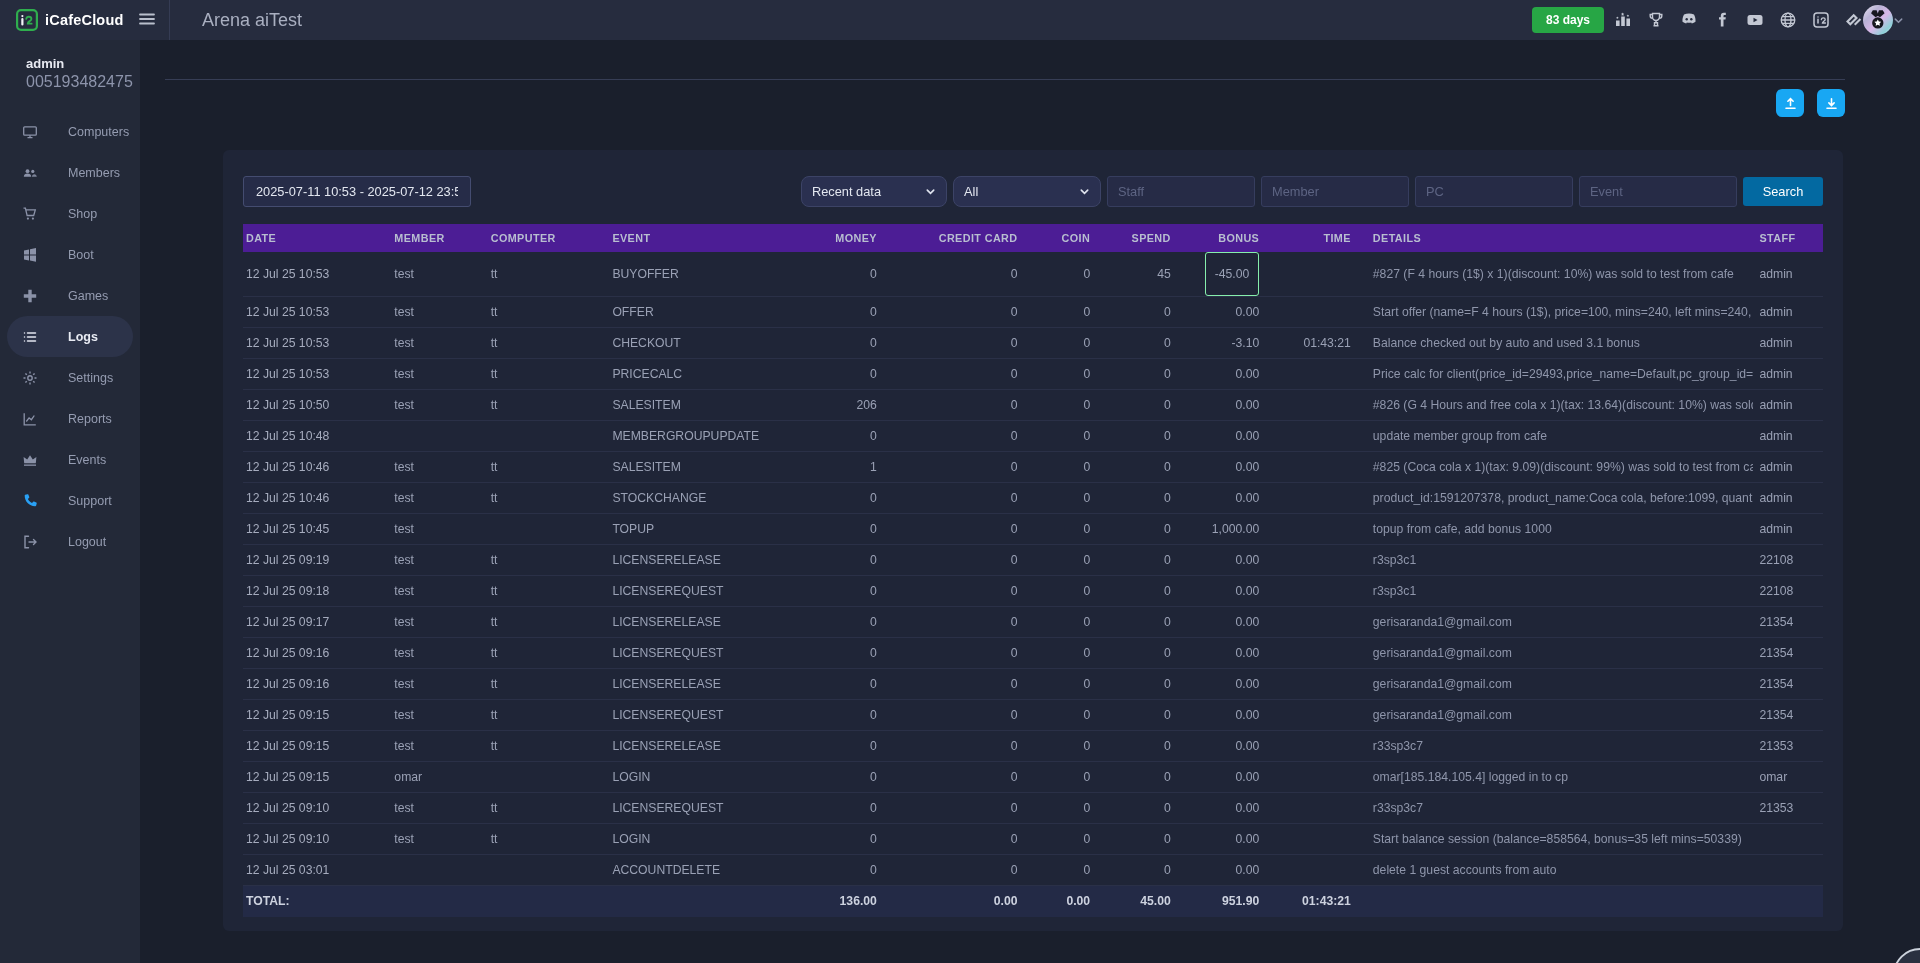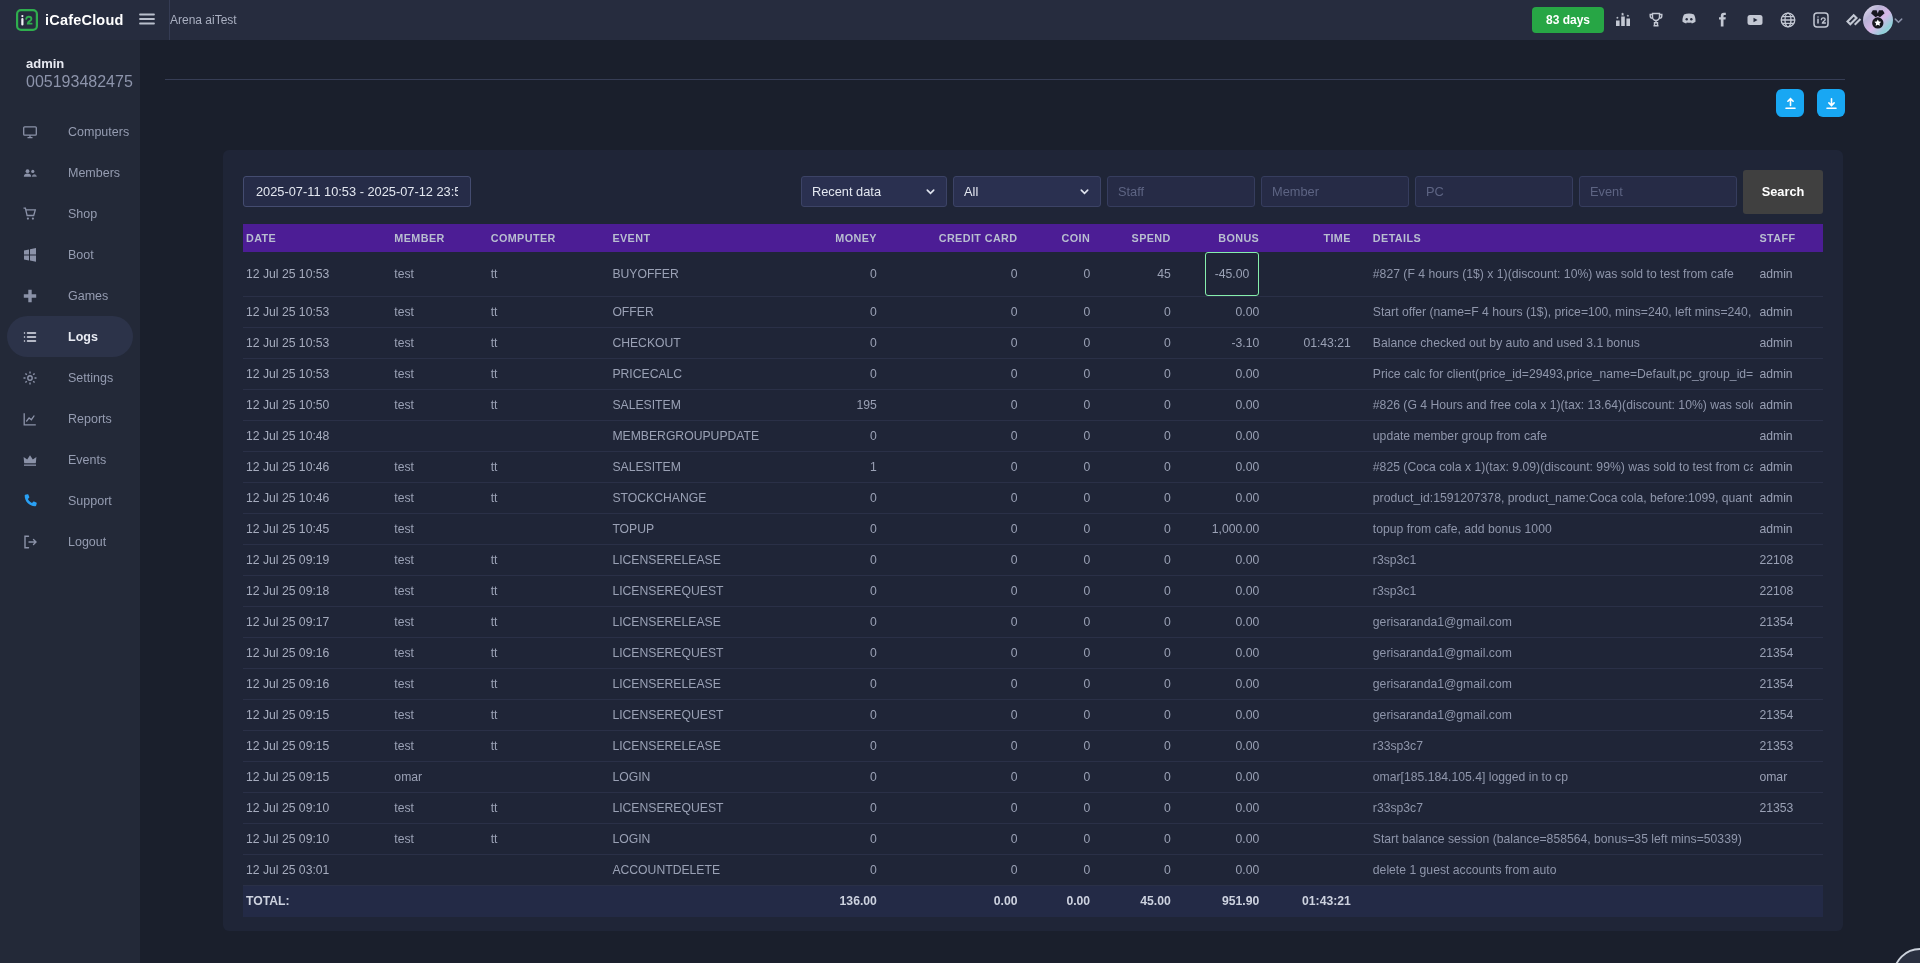--- a/index.html
+++ b/index.html
@@ -9,21 +9,21 @@
     grid-template-columns:140px 1fr;grid-template-rows:40px 1fr;}
   
   .topbar{grid-column:1/3;background:#262c3e;display:flex;align-items:center;}
   .brand-zone{width:170px;height:100%;display:flex;align-items:center;padding:0 10px 0 16px;
     border-right:1px solid #353c54;flex:0 0 170px;text-align:right;}
   .logo-mark{width:22px;height:22px;margin-right:7px;flex:0 0 22px}
   .logo-mark svg{width:22px;height:22px}
   .brand-text{color:#fff;font-weight:bold;font-size:14.5px;letter-spacing:.2px}
   .hamburger{margin-left:auto;width:22px;height:22px;color:#b9bfcc;cursor:pointer;display:flex}
   .hamburger svg{width:20px;height:20px}
-  .topbar-title{color:#a9afc0;font-size:12px}
+  .topbar-title{margin-left:32px;color:#a9afc0;font-size:18px}
   .topbar-right{margin-left:auto;display:flex;align-items:center;gap:0;padding-right:16px}
   .days-badge{background:#27a645;color:#fff;font-size:12px;font-weight:bold;
     padding:6px 14px;border-radius:4px;margin-right:10px;cursor:pointer}
   .tb-icon{width:18px;height:18px;color:#c3c8d3;display:flex;cursor:pointer}
   .tb-icon svg{width:18px;height:18px}
   .avatar{width:30px;height:30px;border-radius:50%;overflow:hidden;display:flex;
     align-items:center;justify-content:center;cursor:pointer;
     background:linear-gradient(135deg,#e8e4f0 0%,#b9b3d6 30%,#d8b8e8 55%,#8fd0d8 80%,#e0e4f0 100%);}
   .caret{color:#8d94ab;display:flex;cursor:pointer}
   .caret svg{width:11px;height:11px}
@@ -55,31 +55,31 @@
     display:flex;align-items:center;justify-content:center;cursor:pointer}
   .icon-btn svg{width:15px;height:15px}
   
   .card{margin:24px 77px 0 83px;background:#1f2537;border-radius:6px;
     padding:26px 20px 14px}
   .filters{display:flex;gap:6px;height:31px;margin-bottom:17px;align-items:center}
   .date-input{width:228px;height:31px;background:#262c48;border:1px solid #444c70;
     border-radius:3px;color:#e3e7f0;font-size:12.8px;padding:0 12px;outline:none;
     font-family:inherit}
   .spacer{flex:1}
-  .select{height:31px;background:#2a3050;border:1px solid #3c4366;border-radius:3px;
+  .select{height:31px;background:#2a3050;border:1px solid #3c4366;border-radius:8px;
     display:flex;align-items:center;justify-content:space-between;padding:0 10px;
     color:#e3e7f0;font-size:12.8px;cursor:pointer}
   .select svg{width:11px;height:11px;color:#dfe3ee}
   .sel-data{width:146px}.sel-type{width:148px}
   .text-input{height:31px;background:#262b46;border:1px solid #363d5e;border-radius:3px;
     color:#c6cbd9;font-size:12.8px;padding:0 10px;outline:none;font-family:inherit}
   .text-input::placeholder{color:#5d6483}
   .w148{width:148px}.w158{width:158px}
-  .search-btn{width:80px;height:44px;background:#404040;border:none;border-radius:3px;
-    color:#fff;font-size:12.8px;font-weight:bold;cursor:pointer;font-family:inherit}
+  .search-btn{width:80px;height:29px;background:#0369a1;border:none;border-radius:3px;
+    color:#fff;font-size:12.8px;font-weight:normal;cursor:pointer;font-family:inherit}
   
   table{width:100%;border-collapse:collapse;table-layout:fixed}
   thead tr{background:#4c1d95;height:28px}
   th{font-size:10.8px;color:#b8bed0;letter-spacing:.4px;font-weight:bold;
     padding:0 6px;text-align:left;white-space:nowrap;overflow:hidden}
   th:first-child{padding-left:3px}
   th.num{text-align:right}
   tbody tr{height:31px;border-bottom:1px solid #2a3047}
   td{font-size:12.2px;color:#9aa1b5;padding:0 6px;white-space:nowrap;overflow:hidden}
   td:first-child{padding-left:3px}
@@ -437,21 +437,21 @@
               <td class="num"><span>0.00</span></td>
               <td class="num"><span></span></td>
               <td class="details"><span>Price calc for client(price_id=29493,price_name=Default,pc_group_id=0,m...</span></td>
               <td class=""><span>admin</span></td>
             </tr>
             <tr>
               <td class="date"><span>12 Jul 25 10:50</span></td>
               <td class=""><span>test</span></td>
               <td class=""><span>tt</span></td>
               <td class=""><span>SALESITEM</span></td>
-              <td class="num"><span>195</span></td>
+              <td class="num"><span>206</span></td>
               <td class="num"><span>0</span></td>
               <td class="num"><span>0</span></td>
               <td class="num"><span>0</span></td>
               <td class="num"><span>0.00</span></td>
               <td class="num"><span></span></td>
               <td class="details"><span>#826 (G 4 Hours and free cola x 1)(tax: 13.64)(discount: 10%) was sold to test ...</span></td>
               <td class=""><span>admin</span></td>
             </tr>
             <tr>
               <td class="date"><span>12 Jul 25 10:48</span></td>

